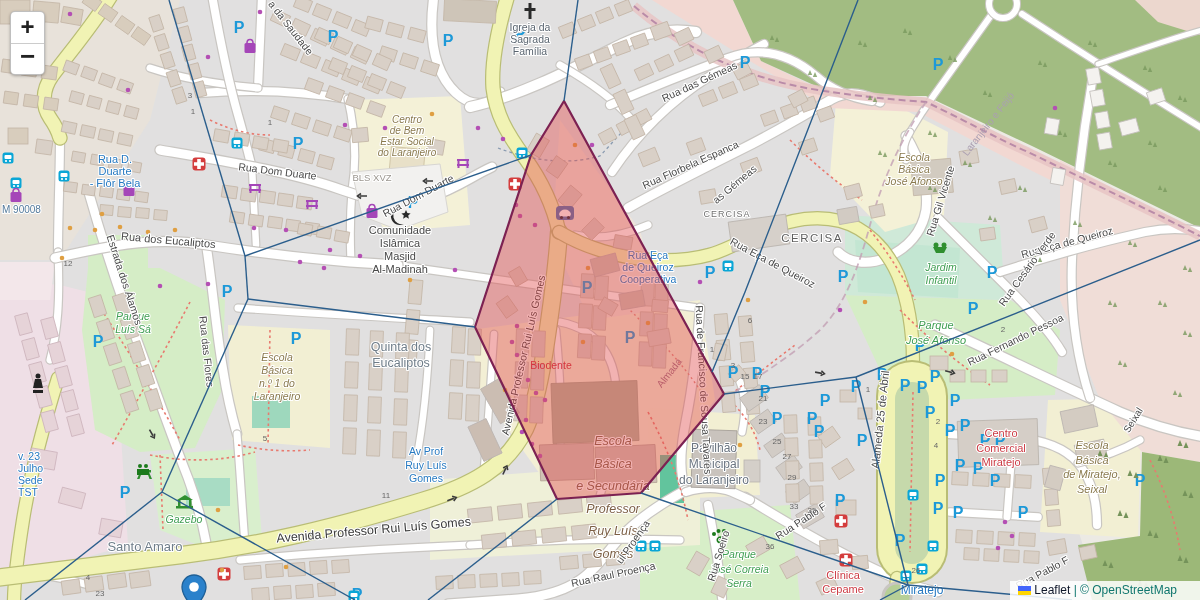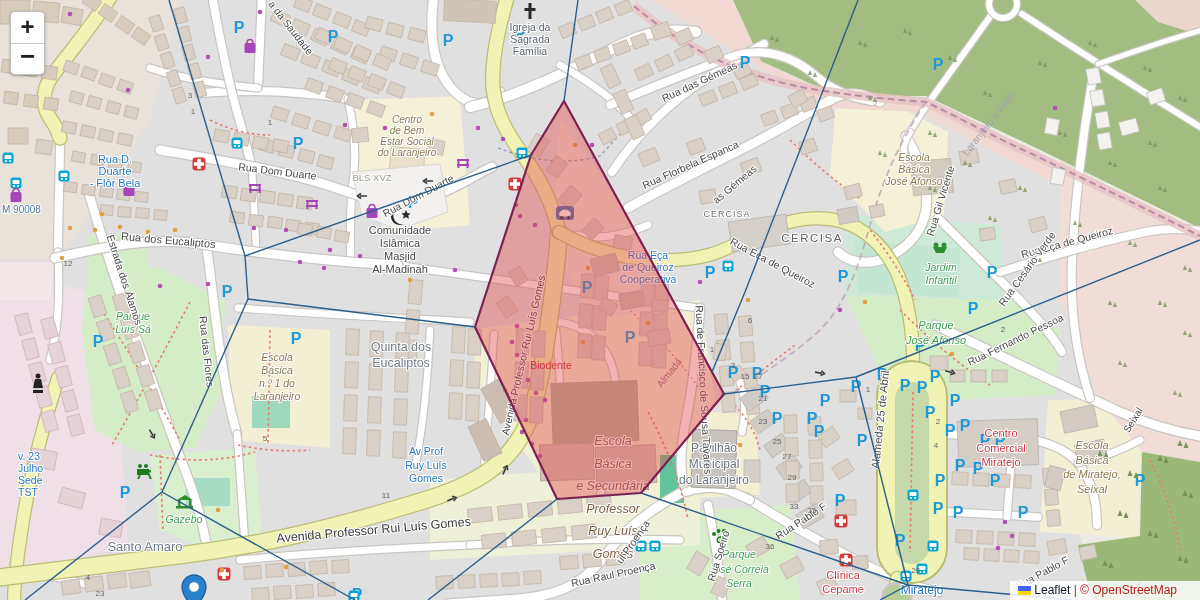--- a/index.html
+++ b/index.html
@@ -1086,13 +1086,13 @@
 </g>
 </svg>
 
 <div style="position:absolute;left:10px;top:11px;width:33px;height:62px;background:#fff;border:1px solid rgba(0,0,0,0.25);border-radius:5px;box-shadow:0 1px 3px rgba(0,0,0,0.3)">
 <div style="position:absolute;left:0;top:0;width:33px;height:31px;border-bottom:1px solid #ccc;color:#222;font:bold 24px 'Liberation Sans',sans-serif;text-align:center;line-height:29px">+</div>
 <div style="position:absolute;left:0;top:31px;width:33px;height:30px;color:#222;font:bold 26px 'Liberation Sans',sans-serif;text-align:center;line-height:26px">−</div>
 </div>
 
 <div style="position:absolute;right:0;bottom:0;height:19px;background:rgba(255,255,255,0.85);padding:0 23px 0 8px;font:12px 'Liberation Sans',sans-serif;color:#333;line-height:19px;white-space:nowrap">
 <span style="display:inline-block;width:13px;height:9px;background:linear-gradient(#4264fb 50%,#ffd500 50%);vertical-align:-1px"></span>
-<span style="color:#0f172a"> Leaflet</span> <span style="color:#b91c1c">| © OpenStreetMap</span>
+<span style="color:#0f172a"> Leaflet</span> <span style="color:#0f766e">| © OpenStreetMap</span>
 </div>
 </body></html>

